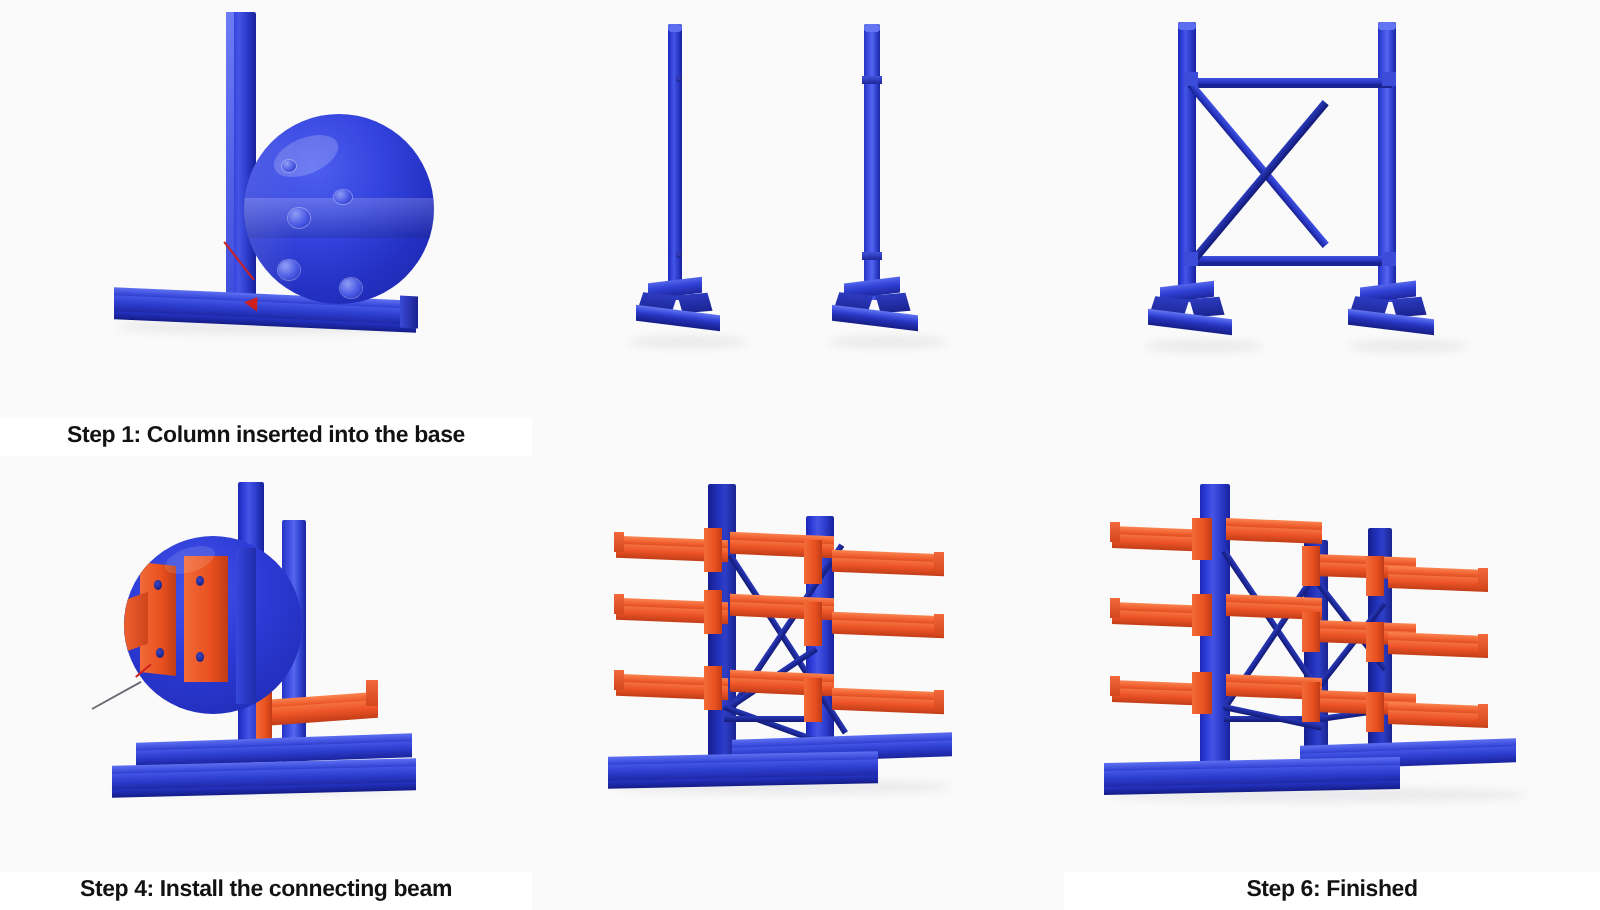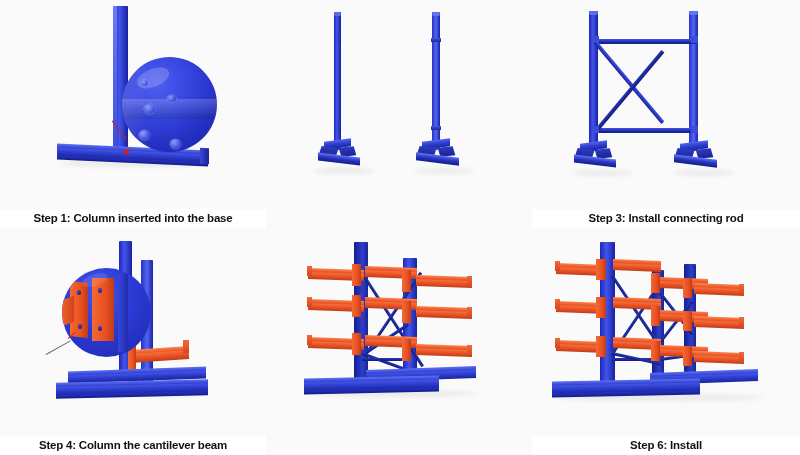--- a/index.html
+++ b/index.html
@@ -245,24 +245,20 @@
       <div class="part foot-dark" style="left:64px;top:149px;width:15px;height:9px;transform:skew(16deg,-5deg);"></div>
       <div class="part plate" style="left:42px;top:157px;width:42px;height:5px;transform:skewY(7deg);"></div>
       <div class="part" style="left:42px;top:161px;width:42px;height:4px;background:linear-gradient(180deg,#2634be,#151d85);transform:skewY(7deg);"></div>
 
       <div class="part foot" style="left:148px;top:142px;width:28px;height:8px;transform:skewY(-7deg);"></div>
       <div class="part foot-dark" style="left:144px;top:149px;width:17px;height:10px;transform:skew(-18deg,6deg);"></div>
       <div class="part foot-dark" style="left:165px;top:149px;width:15px;height:9px;transform:skew(16deg,-5deg);"></div>
       <div class="part plate" style="left:142px;top:157px;width:43px;height:5px;transform:skewY(7deg);"></div>
       <div class="part" style="left:142px;top:161px;width:43px;height:4px;background:linear-gradient(180deg,#2634be,#151d85);transform:skewY(7deg);"></div>
     </div>
-    <div class="caption">
-      <span>Step 3: Install connecting rod</span>
-      <span class="l2"></span>
-    </div>
   </div>
 
   <div class="cell">
     <div class="stage">
       <div class="shadow" style="left:55px;top:162px;width:150px;height:7px;"></div>
 
       <div class="part post" style="left:119px;top:13px;width:13px;height:140px;"></div>
 
       <div class="part post post-lite" style="left:141px;top:32px;width:12px;height:128px;"></div>
 
@@ -288,21 +284,21 @@
       <div class="arrow-line" style="left:68px;top:110px;width:10px;transform:rotate(-40deg);"></div>
 
       <div class="part beam-top" style="left:68px;top:141px;width:138px;height:5px;transform:skewY(-2deg);"></div>
       <div class="part beam" style="left:68px;top:145px;width:138px;height:8px;transform:skewY(-2deg);"></div>
 
       <div class="part beam-top" style="left:56px;top:153px;width:152px;height:5px;transform:skewY(-1.4deg);"></div>
       <div class="part beam" style="left:56px;top:157px;width:152px;height:9px;transform:skewY(-1.4deg);"></div>
       <div class="part" style="left:56px;top:165px;width:152px;height:4px;background:linear-gradient(180deg,#2433c2,#141c86);transform:skewY(-1.4deg);"></div>
     </div>
     <div class="caption">
-      <span>Step 4: Column the cantilever beam</span>
+      <span>Step 4: Install the connecting beam</span>
       <span class="l2"></span>
     </div>
   </div>
 
   <div class="cell">
     <div class="stage">
       <div class="shadow" style="left:40px;top:162px;width:170px;height:7px;"></div>
 
       <div class="part post post-dark" style="left:88px;top:14px;width:14px;height:140px;"></div>
 
@@ -430,18 +426,18 @@
       <div class="part arm-face" style="left:151px;top:118px;width:9px;height:20px;"></div>
 
       <div class="part beam-top" style="left:118px;top:143px;width:108px;height:5px;transform:skewY(-2deg);"></div>
       <div class="part beam" style="left:118px;top:147px;width:108px;height:8px;transform:skewY(-2deg);"></div>
 
       <div class="part beam-top" style="left:20px;top:152px;width:148px;height:5px;transform:skewY(-1.2deg);"></div>
       <div class="part beam" style="left:20px;top:156px;width:148px;height:9px;transform:skewY(-1.2deg);"></div>
       <div class="part" style="left:20px;top:164px;width:148px;height:4px;background:linear-gradient(180deg,#2433c2,#141c86);transform:skewY(-1.2deg);"></div>
     </div>
     <div class="caption">
-      <span>Step 6: Install</span>
+      <span>Step 6: Finished</span>
       <span class="l2"></span>
     </div>
   </div>
 
 </div>
 
 </body></html>

